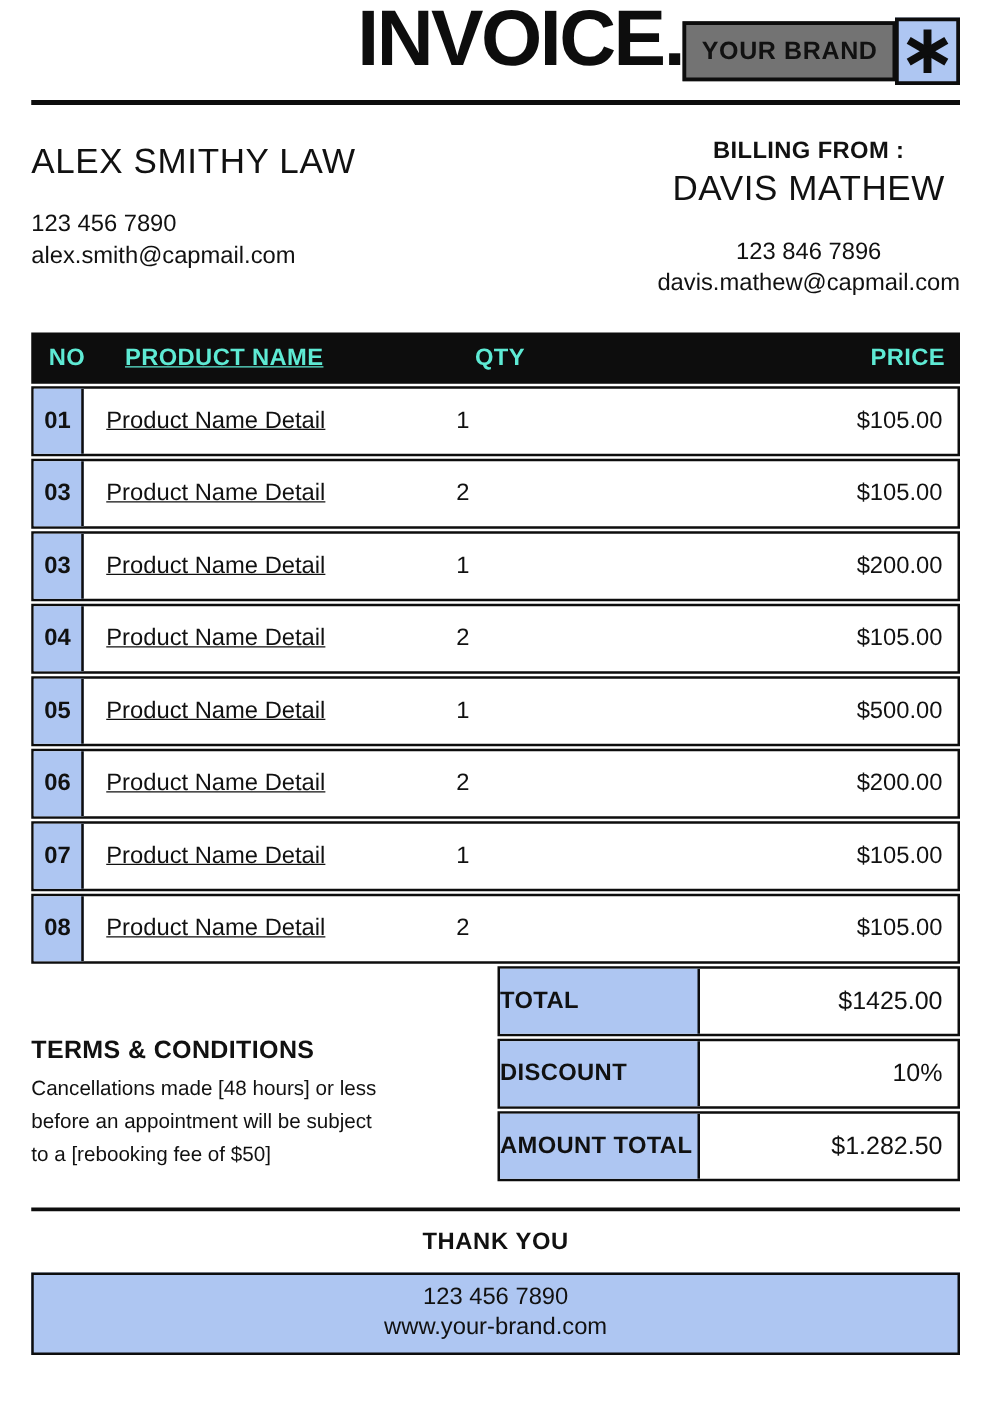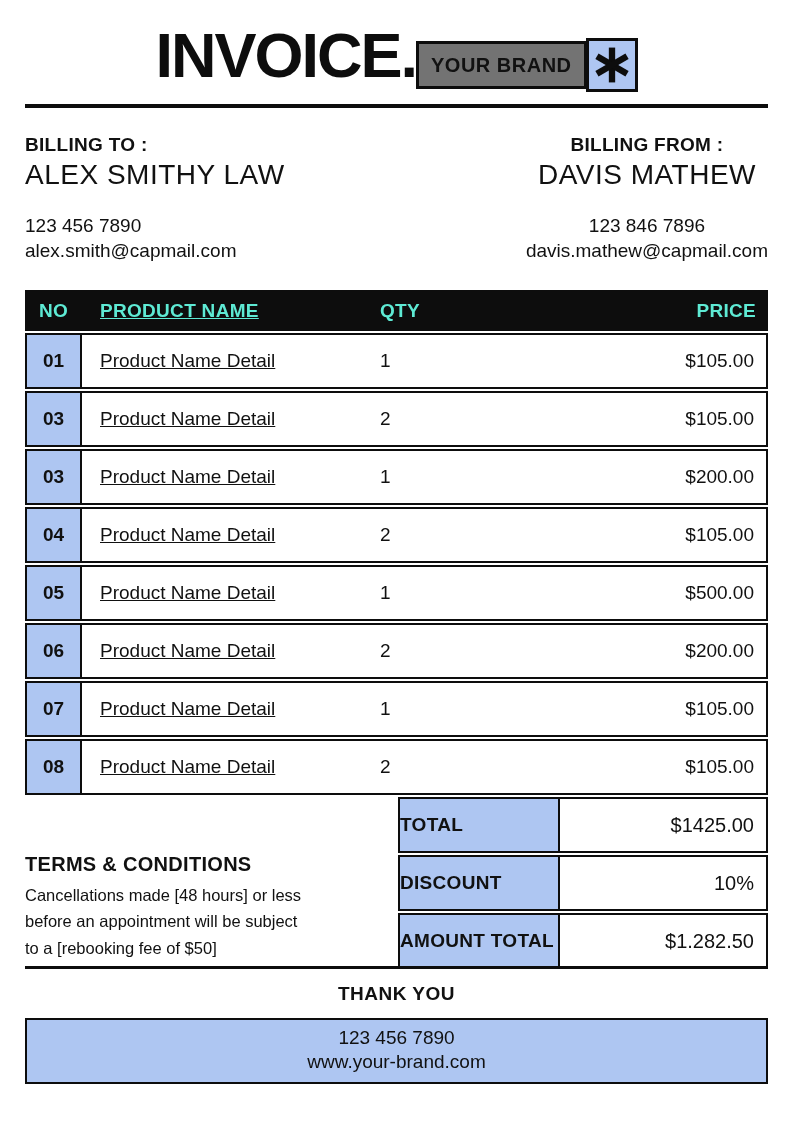--- a/index.html
+++ b/index.html
@@ -8,22 +8,21 @@
     width:793px; height:1122px;
     font-family:"Liberation Sans", sans-serif;
     color:#111111;
     position:relative;
     overflow:hidden;
   }
   .page { padding:0 25px; }
 
   
   .header-row {
-    display:flex; justify-content:center; align-items:flex-start;
-    padding-top:24px;
+    display:flex; justify-content:flex-end; align-items:flex-start;
   }
   .invoice-title {
     font-size:63px; font-weight:900; letter-spacing:-2px; color:#0d0d0d;
     line-height:1.0;
   }
   .brand-badge { display:flex; align-items:center; margin-top:14px; }
   .brand-name-box {
     border:3px solid #0d0d0d; background:#737373;
     height:48px; display:flex; align-items:center;
     padding:0 12px; font-size:20px; font-weight:700; letter-spacing:0.5px;
@@ -58,21 +57,21 @@
     margin-bottom:2px;
   }
   .item-row {
     display:flex; align-items:stretch;
     border:2px solid #0d0d0d;
     height:56px; margin-bottom:2px; background:#ffffff;
   }
   .col-no   { width:55px; display:flex; align-items:center; justify-content:center; flex:0 0 auto; }
   .items-header .col-no { width:57px; }
   .item-row .col-no {
-    width:55px; background:#aec6f2; border-right:2px solid #0d0d0d;
+    width:40px; background:#aec6f2; border-right:2px solid #0d0d0d;
     font-weight:700; font-size:19px;
   }
   .col-name { width:298px; padding-left:18px; display:flex; align-items:center; font-size:19px; flex:0 0 auto;text-decoration:underline; }
   .col-qty  { flex:1 1 auto; display:flex; align-items:center; font-size:19px; }
   .col-price{ width:200px; display:flex; align-items:center; justify-content:flex-end; padding-right:12px; font-size:19px; flex:0 0 auto; }
 
   
   .bottom-row { display:flex; margin-top:2px; }
   .terms-block { flex:1 1 auto; padding-top:56px; padding-right:20px; }
   .terms-heading { font-size:20px; font-weight:700; letter-spacing:0.3px; }
@@ -126,21 +125,20 @@
             </g>
           </svg>
         </span>
       </div>
     </div>
   </div>
   <div class="rule-thick"></div>
 
   <div class="billing-row">
     <div class="billing-col">
-      <div class="billing-label">BILLING TO :</div>
       <div class="billing-name">ALEX SMITHY LAW</div>
       <div class="billing-phone">123 456 7890</div>
       <div class="billing-email">alex.smith@capmail.com</div>
     </div>
     <div class="billing-col right">
       <div class="billing-label">BILLING FROM :</div>
       <div class="billing-name">DAVIS MATHEW</div>
       <div class="billing-phone">123 846 7896</div>
       <div class="billing-email">davis.mathew@capmail.com</div>
     </div>

